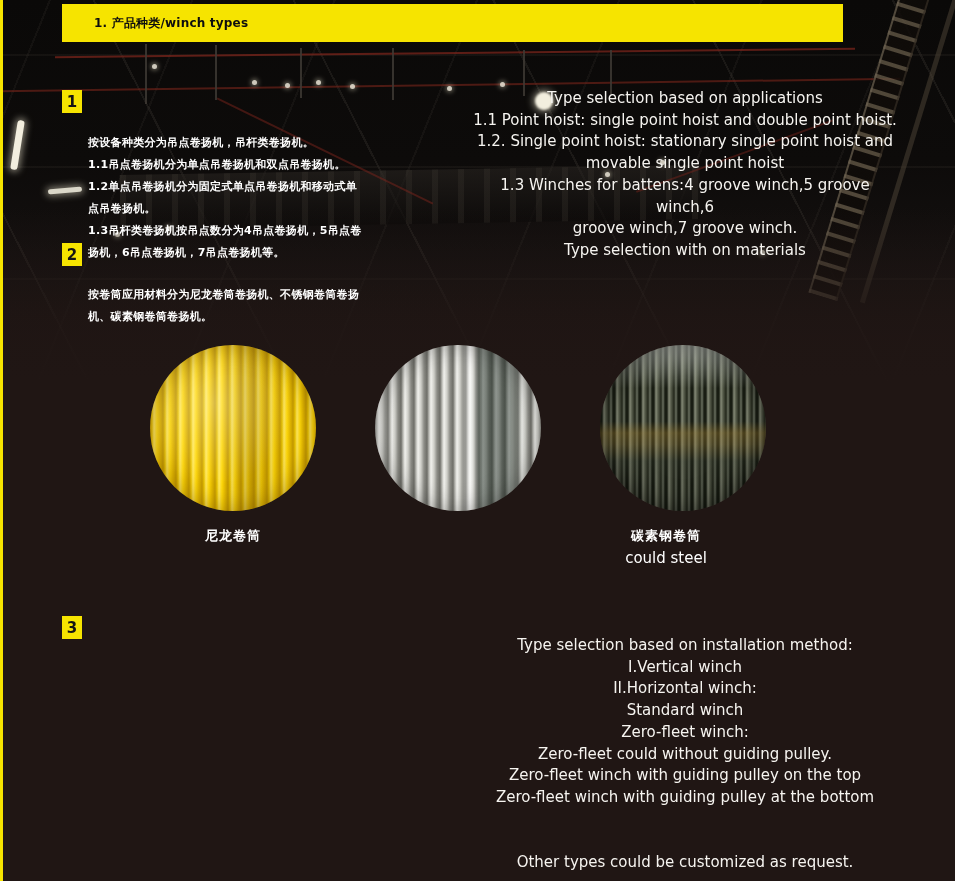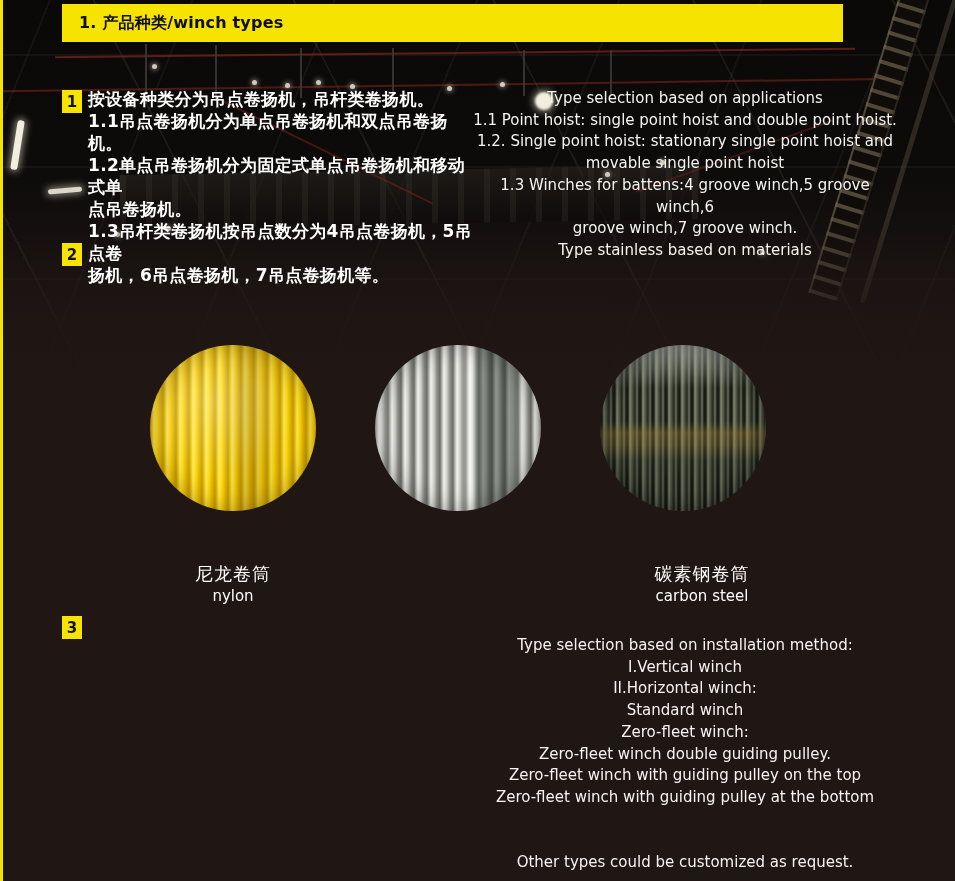--- a/index.html
+++ b/index.html
@@ -43,27 +43,27 @@
   .ladder2 { position:absolute; left:908px; top:-20px; width:5px; height:330px; transform:rotate(17deg);
     background:rgba(80,70,56,0.5); }
   .photo-fade { position:absolute; inset:0; background:
     radial-gradient(140% 90% at 30% 120%, rgba(32,22,20,0.9) 0%, rgba(32,22,20,0) 55%),
     linear-gradient(180deg, rgba(32,22,20,0) 0%, rgba(32,22,20,0) 52%, rgba(32,22,20,0.78) 80%, #201614 96%); }
 
   
   .stripe { position:absolute; left:0; top:0; width:3px; height:881px; background:#f6e400; z-index:7; }
   .titlebar { position:absolute; left:62px; top:4px; width:781px; height:38px; background:#f6e400;
     display:flex; align-items:center; z-index:6; }
-  .titletext { font-size:16px; font-weight:700; color:#0e0e0e; padding-left:17px; letter-spacing:.2px; }
+  .titletext { font-size:12px; font-weight:700; color:#0e0e0e; padding-left:32px; letter-spacing:.2px; }
 
   
   .badge { position:absolute; left:62px; width:20px; height:23px; background:#f6e400; color:#141414;
     font-size:15px; font-weight:700; display:flex; align-items:center; justify-content:center; z-index:6; }
-  .cn { position:absolute; left:88px; width:385px; color:#ffffff; font-size:17px; line-height:22px;
-    font-weight:700; white-space:pre-line; letter-spacing:.3px; z-index:6; }
+  .cn { position:absolute; left:88px; width:385px; color:#ffffff; font-size:11px; line-height:22px;
+    font-weight:700; white-space:pre-line; letter-spacing:.3px; z-index:6;margin-top:44px; }
   .en { position:absolute; left:470px; width:430px; color:#f6f4f0; font-size:15px; line-height:21.7px;
     font-weight:500; white-space:pre-line; z-index:6;text-align:center; }
 
   
   .drum { position:absolute; top:345px; width:166px; height:166px; border-radius:50%; z-index:6; }
   .drum-nylon { left:150px; background-image:
     radial-gradient(circle at 38% 35%, rgba(255,255,255,0.28), rgba(255,255,255,0) 55%),
     linear-gradient(90deg, rgba(120,85,0,0) 45%, rgba(120,85,0,0.30) 60%, rgba(120,85,0,0.12) 72%, rgba(120,85,0,0) 85%),
     repeating-linear-gradient(90deg, #c49a00 0px, #e8c200 2px, #ffe85e 4px, #ffd90a 7px, #e3b800 10px, #c49a00 13px);
     box-shadow:inset 0 0 26px rgba(90,60,0,0.45); }
@@ -73,21 +73,21 @@
       rgba(35,48,40,0.50) 64%, rgba(35,48,40,0.45) 82%, rgba(200,205,200,0.25) 88%, rgba(0,0,0,0) 94%),
     repeating-linear-gradient(90deg, #6e6e68 0px, #b9b9b3 2px, #f2f2ee 4px, #cfcfc9 7px, #8d8d87 10px, #6e6e68 13px);
     box-shadow:inset 0 0 24px rgba(20,20,20,0.35); }
   .drum-cs { left:600px; background-image:
     linear-gradient(180deg, rgba(240,244,240,0.50) 0%, rgba(225,230,225,0.28) 12%, rgba(0,0,0,0) 26%,
       rgba(0,0,0,0) 46%, rgba(160,125,45,0.38) 53%, rgba(150,120,50,0.30) 60%, rgba(40,45,35,0.25) 70%, rgba(0,0,0,0.15) 85%),
     repeating-linear-gradient(90deg, #191d13 0px, #191d13 2px, #858a77 4px, #575c4b 6px, #23271b 9px, #6a7060 11px, #191d13 13px);
     box-shadow:inset 0 0 26px rgba(0,0,0,0.5); }
 
   .cap { position:absolute; top:524px; width:200px; text-align:center; color:#ffffff; z-index:6; }
-  .cap-cn { font-size:18px; font-weight:400; line-height:23px; letter-spacing:1px;margin-top:38px; }
+  .cap-cn { font-size:13px; font-weight:700; line-height:23px; letter-spacing:1px; }
   .cap-en { font-size:15px; font-weight:500; line-height:23px; }
 </style>
 </head>
 <body>
 
 <div class="page">
 
   <div class="photo">
     <div class="layer diag1"></div>
     <div class="layer diag2"></div>
@@ -136,43 +136,44 @@
 1.3吊杆类卷扬机按吊点数分为4吊点卷扬机，5吊点卷
 扬机，6吊点卷扬机，7吊点卷扬机等。</div>
   <div class="en" style="top:88px">Type selection based on applications
 1.1 Point hoist: single point hoist and double point hoist.
 1.2. Single point hoist: stationary single point hoist and
 movable single point hoist
 1.3 Winches for battens:4 groove winch,5 groove winch,6
 groove winch,7 groove winch.</div>
 
   <div class="badge" style="top:243px">2</div>
-  <div class="en" style="top:240px">Type stainless based on materials</div>
+  <div class="cn" style="top:240px">按卷筒应用材料分为尼龙卷筒卷扬机、不锈钢卷筒卷扬
+机、碳素钢卷筒卷扬机。</div>
+  <div class="en" style="top:240px">Type selection with on materials</div>
 
   <div class="drum drum-nylon"></div>
   <div class="drum drum-ss"></div>
   <div class="drum drum-cs"></div>
 
   <div class="cap" style="left:133px">
     <div class="cap-cn">尼龙卷筒</div>
-    <div class="cap-en">nylon</div>
   </div>
   <div class="cap" style="left:360px">
   </div>
-  <div class="cap" style="left:602px">
+  <div class="cap" style="left:566px">
     <div class="cap-cn">碳素钢卷筒</div>
-    <div class="cap-en">carbon steel</div>
+    <div class="cap-en">could steel</div>
   </div>
 
   <div class="badge" style="top:616px">3</div>
   <div class="en" style="top:635px">Type selection based on installation method:
 I.Vertical winch
 II.Horizontal winch:
 Standard winch
 Zero-fleet winch:
-Zero-fleet winch double guiding pulley.
+Zero-fleet could without guiding pulley.
 Zero-fleet winch with guiding pulley on the top
 Zero-fleet winch with guiding pulley at the bottom
 
 
 Other types could be customized as request.</div>
 
 </div>
 
 </body></html>

